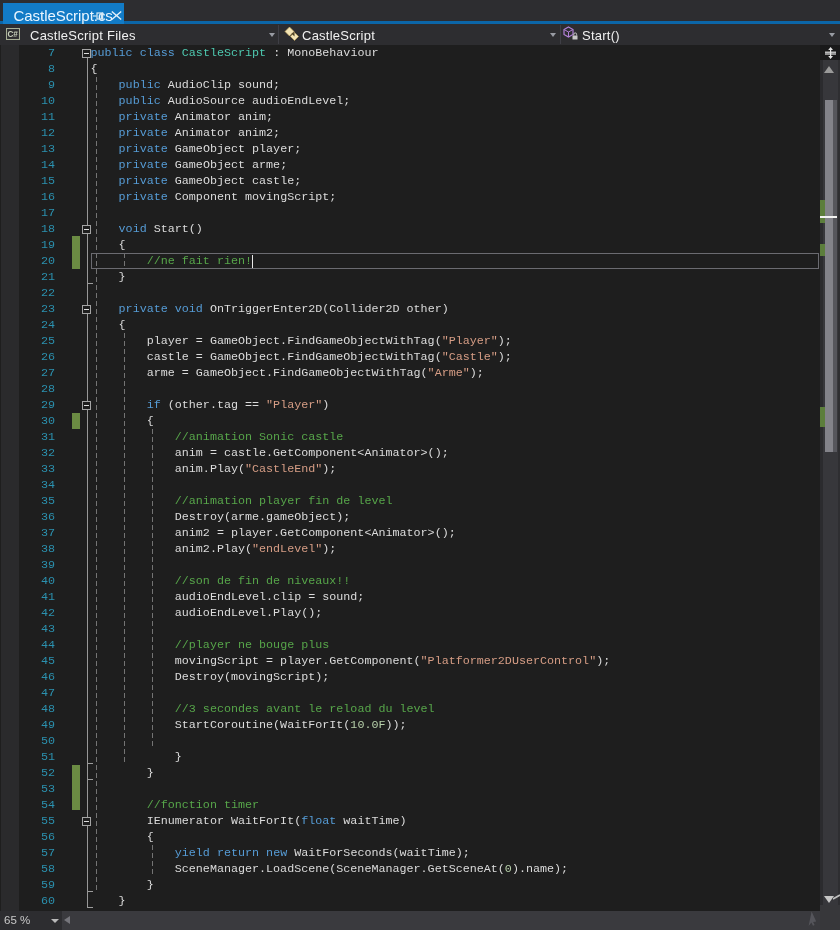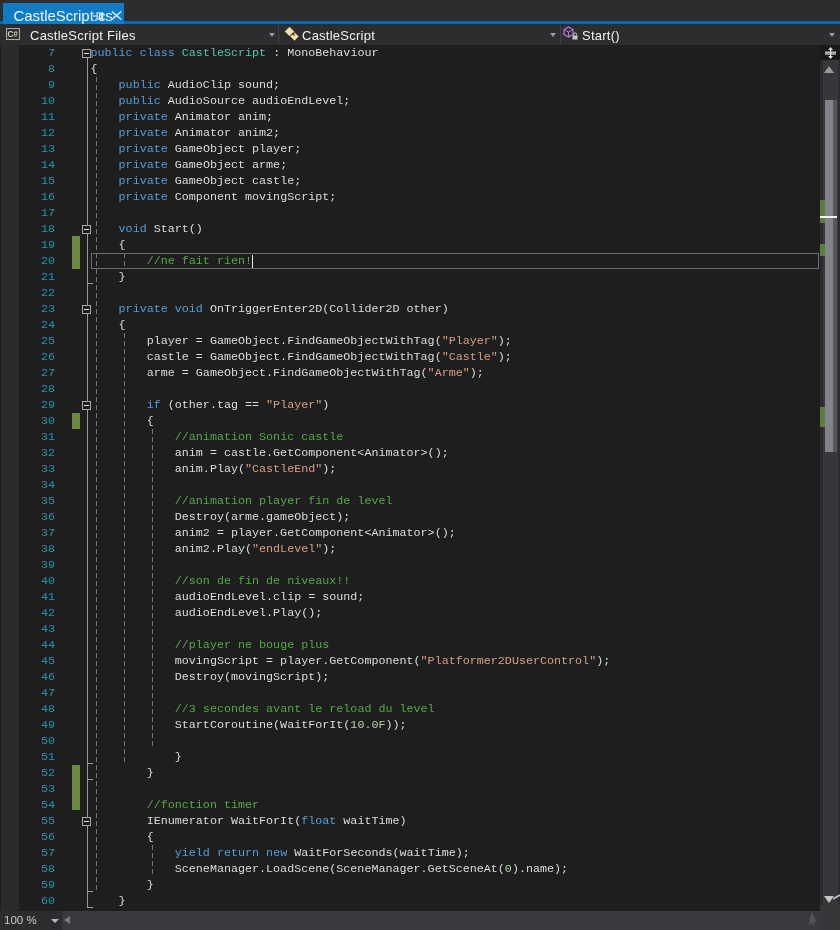--- a/index.html
+++ b/index.html
@@ -147,21 +147,21 @@
  <div class="smark" style="top:362px;height:20px"></div>
  <div id="scaret"></div>
  <div class="sarr" style="top:851px;left:3.5px;border-left:5.5px solid transparent;border-right:5.5px solid transparent;border-bottom:none;border-top:7.5px solid #C6C6C6"></div>
  <svg class="abs" style="left:13px;top:849px" width="7" height="6" viewBox="0 0 7 6">
       <path d="M0 5 7 1" stroke="#C0C0C0" stroke-width="1.6" fill="none"></path>
     </svg>
 </div>
 
 <div id="hbar">
  <div id="zoombox">
-      <span class="abs" style="left:4px;top:2.5px">100 %</span>
+      <span class="abs" style="left:4px;top:2.5px">65 %</span>
   <div class="arr2 abs" style="left:51px;top:8px;width:0;height:0;border:4px solid transparent;border-top:4.5px solid #B9B9B9;border-bottom:none"></div>
  </div>
  <div class="abs" style="left:64px;top:5px;width:0;height:0;border:4.5px solid transparent;border-right:6px solid #75757B;border-left:none"></div>
  <svg class="abs" style="left:806px;top:0px" width="12" height="17" viewBox="0 0 12 17">
   <path d="M5.6 0.5 2.6 15 5.4 11.6 7 14.8 8.6 14 7.1 10.9 10.2 10.4 Z" fill="#55555B"></path>
  </svg>
 </div>
 <div id="corner"></div>
 
 </body></html>

